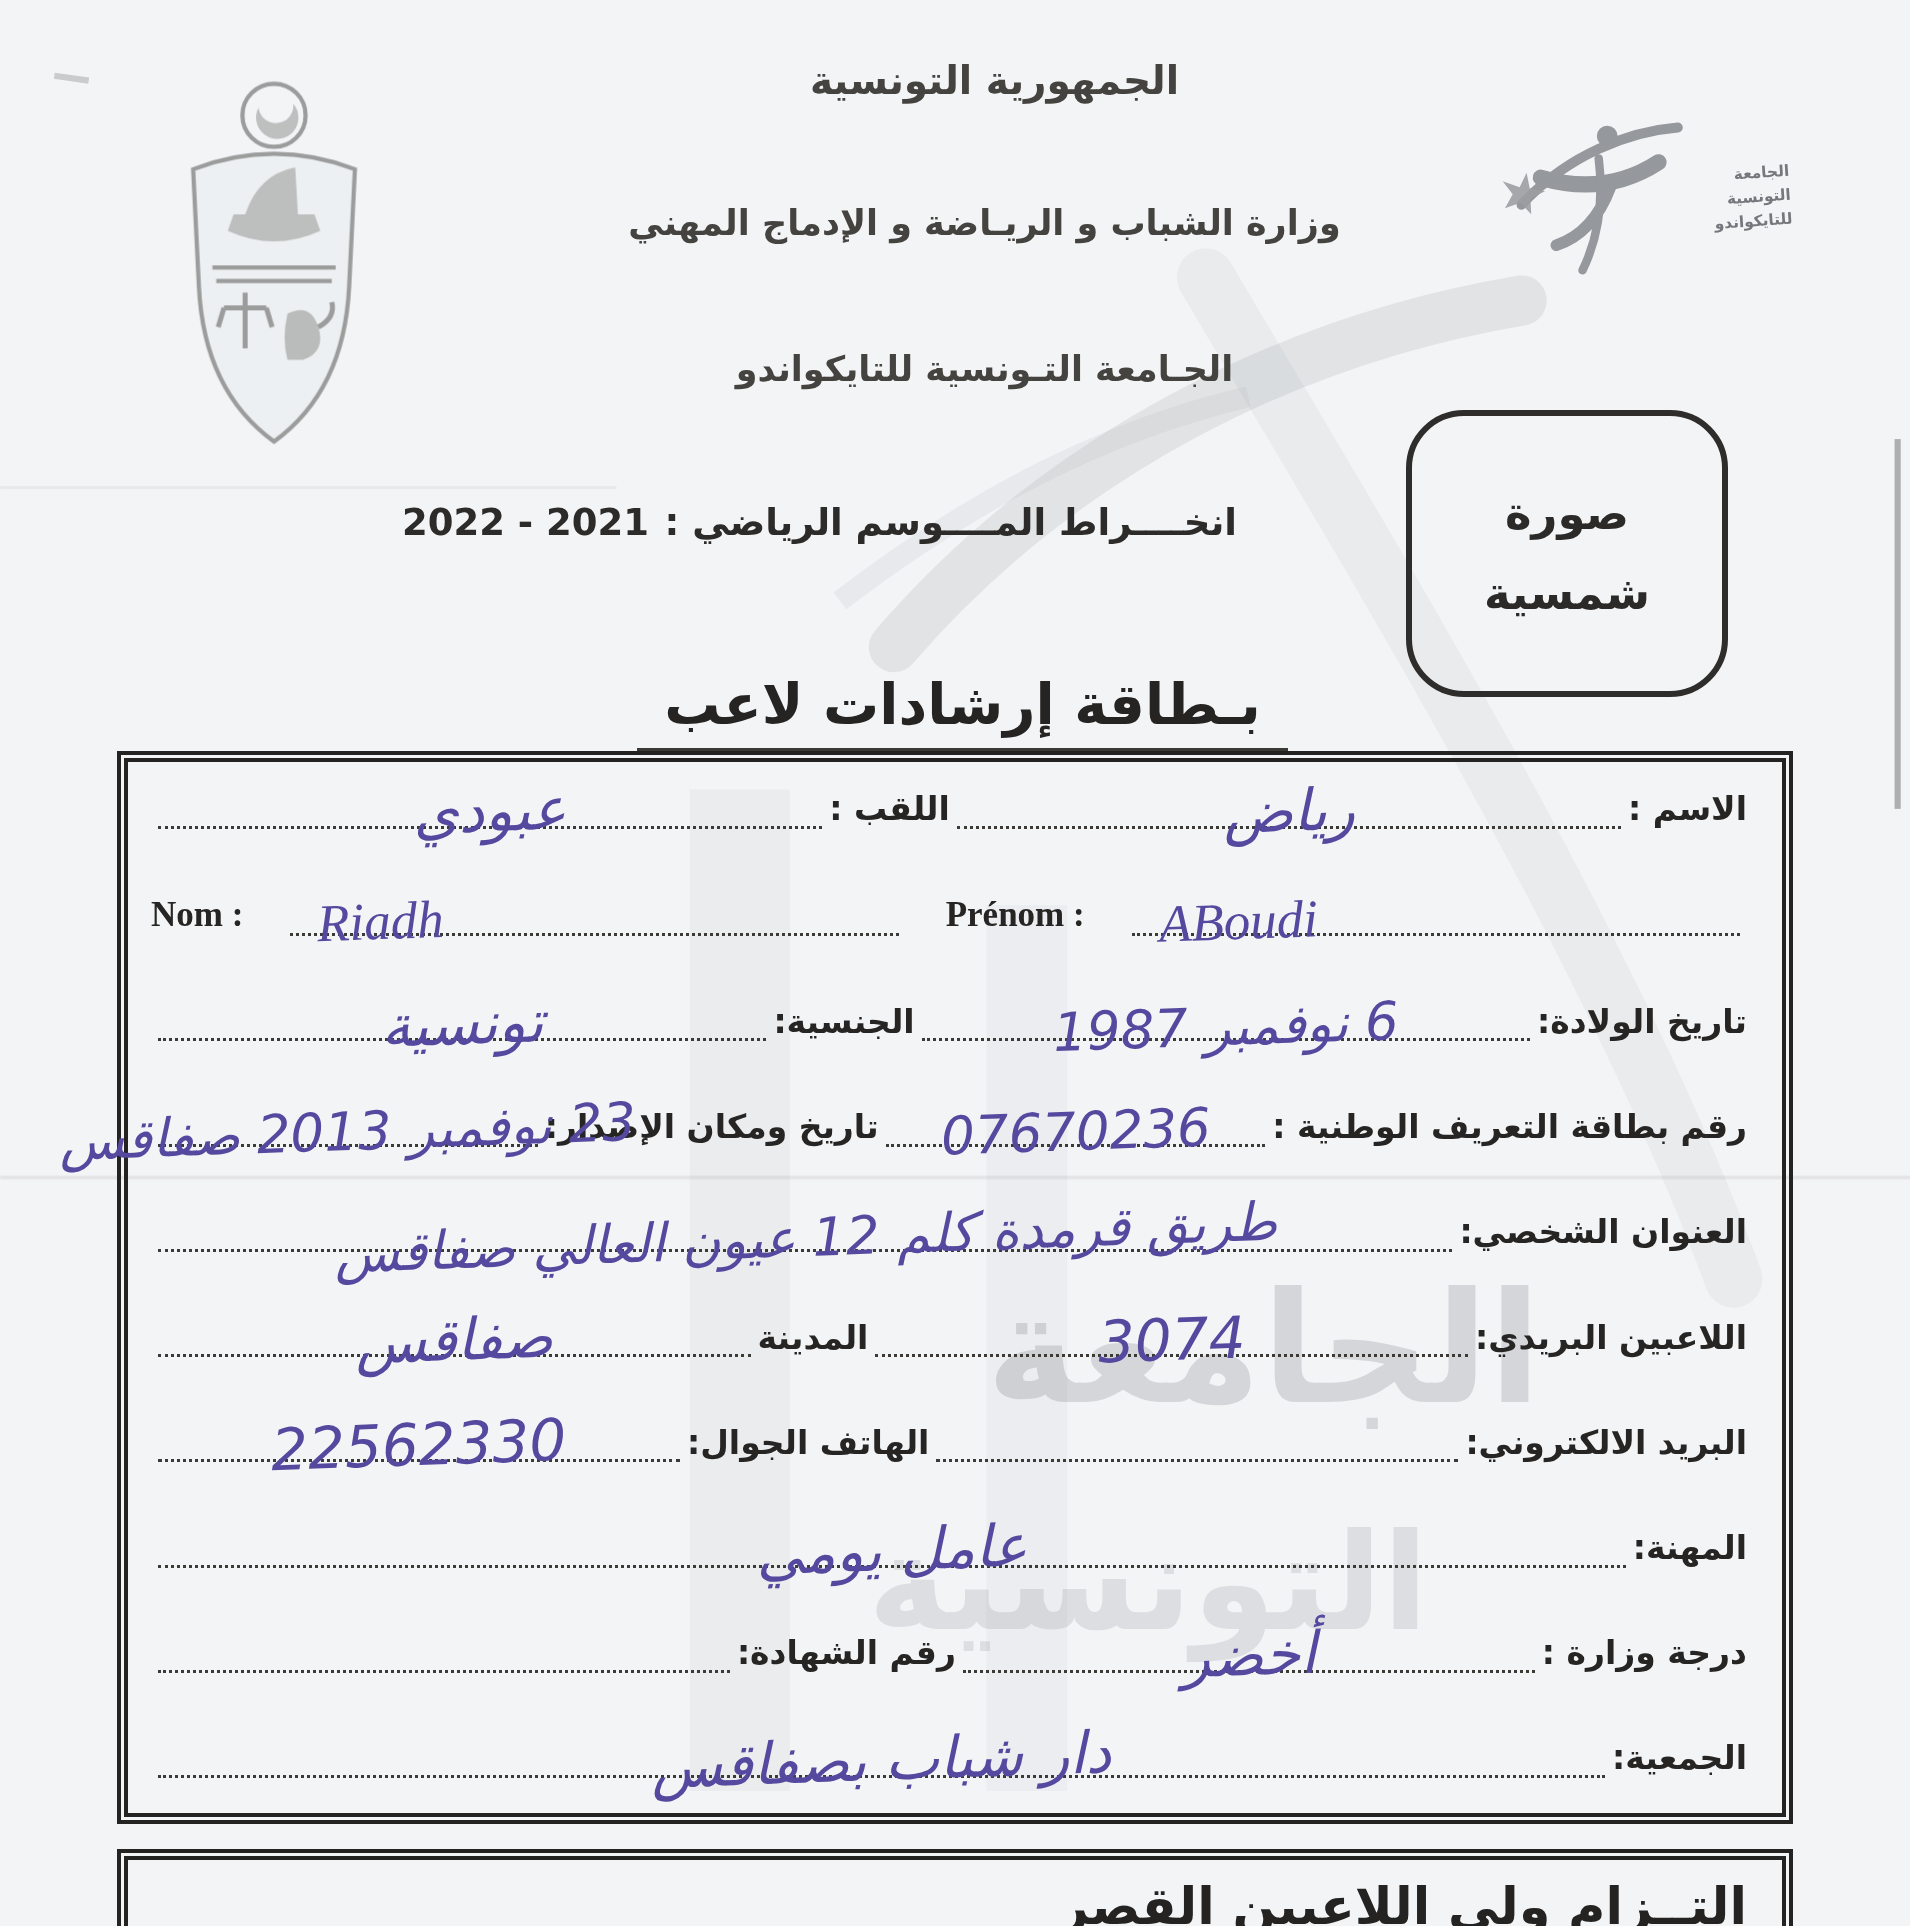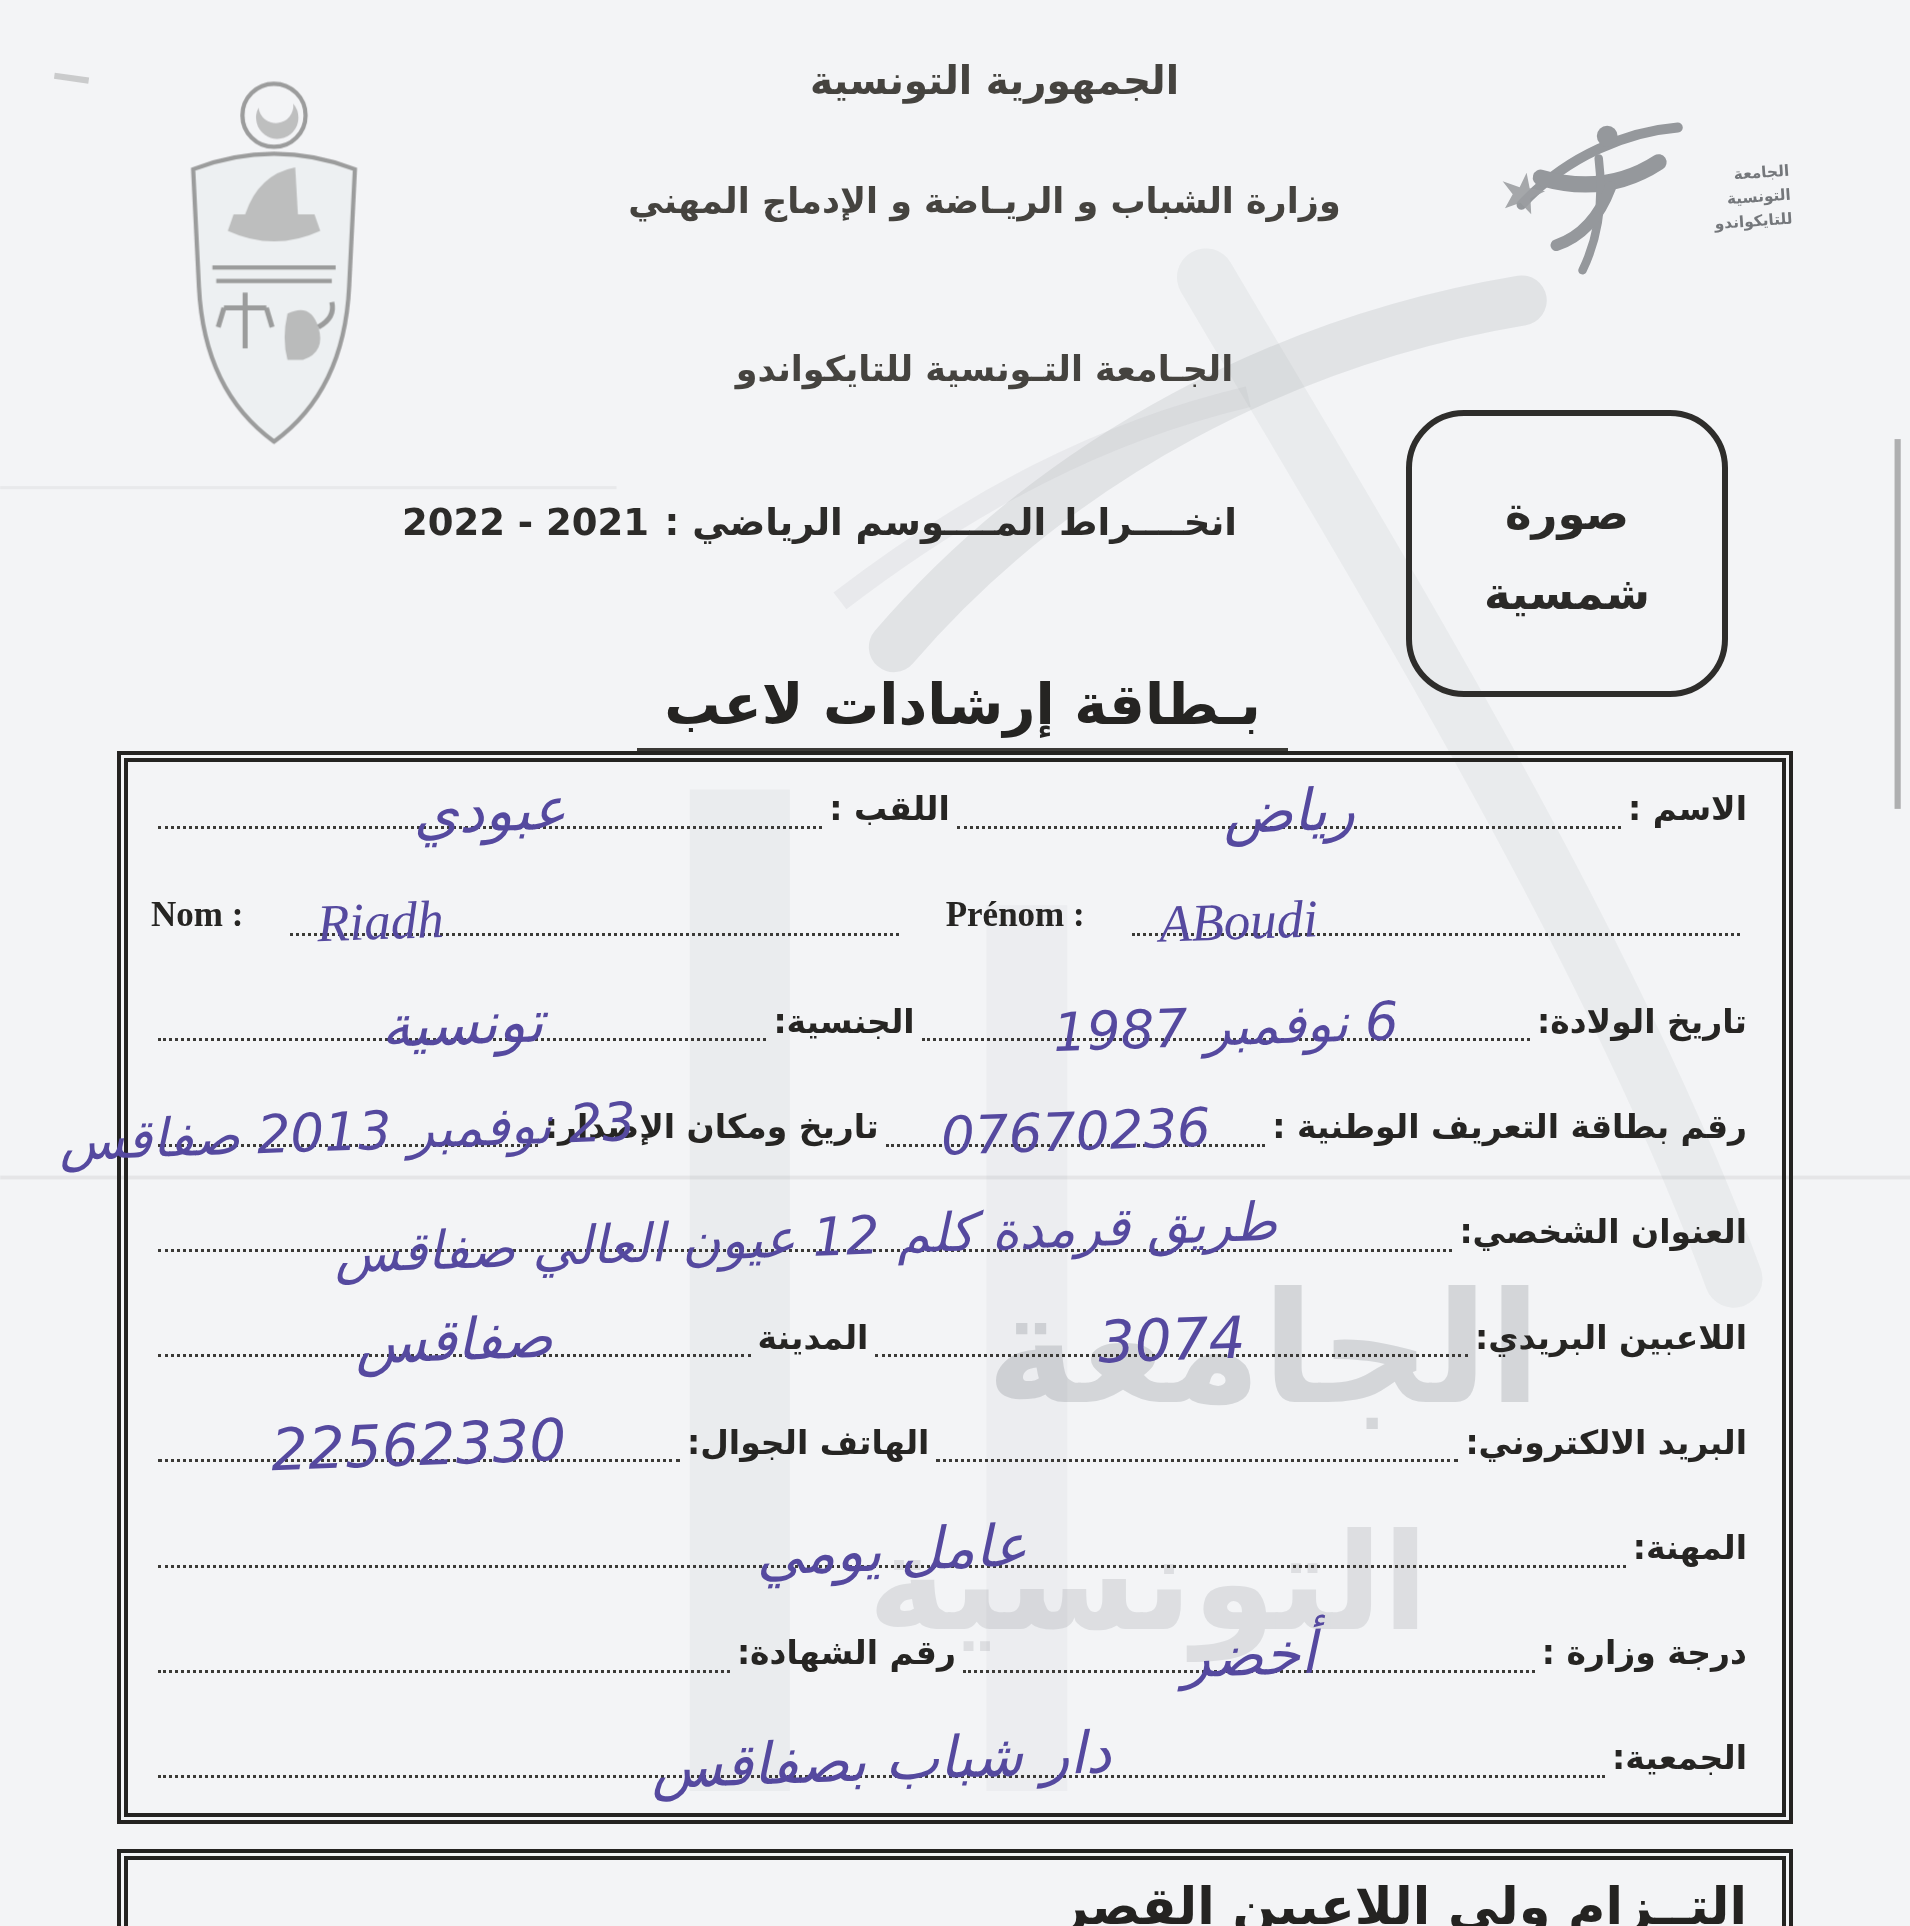--- a/index.html
+++ b/index.html
@@ -9,21 +9,21 @@
     position:relative; width:1911px; height:2702px;
     background:#f3f4f6; overflow:hidden; color:#262523;
   }
   .abs { position:absolute; }
   .rtl { direction:rtl; }
   .ltr { direction:ltr;margin-left:20px; }
 
   
   .hdr-line { text-align:center; font-weight:bold; color:#45433f; }
   .hdr-1 { left:465px; top:58px;  width:1059px; font-size:39px; }
-  .hdr-2 { left:455px; top:181px;  width:1059px; font-size:35px;  }
+  .hdr-2 { left:455px; top:203px;  width:1059px; font-size:35px;  }
   .hdr-3 { left:455px; top:349px;  width:1059px; font-size:35px;  }
   .logo-caption {
     left:1664px; top:164px; width:127px; font-size:15.4px; line-height:1.55;
     color:#74777b; text-align:right; transform:rotate(-4deg); font-weight:bold;
   }
   .season {
     left:270px; top:501px; width:1079px; text-align:center;
     font-size:37px; font-weight:bold; color:#2c2b29;
     display:flex; justify-content:center; align-items:baseline; gap:15.4px;
     flex-direction:row; direction:rtl;

